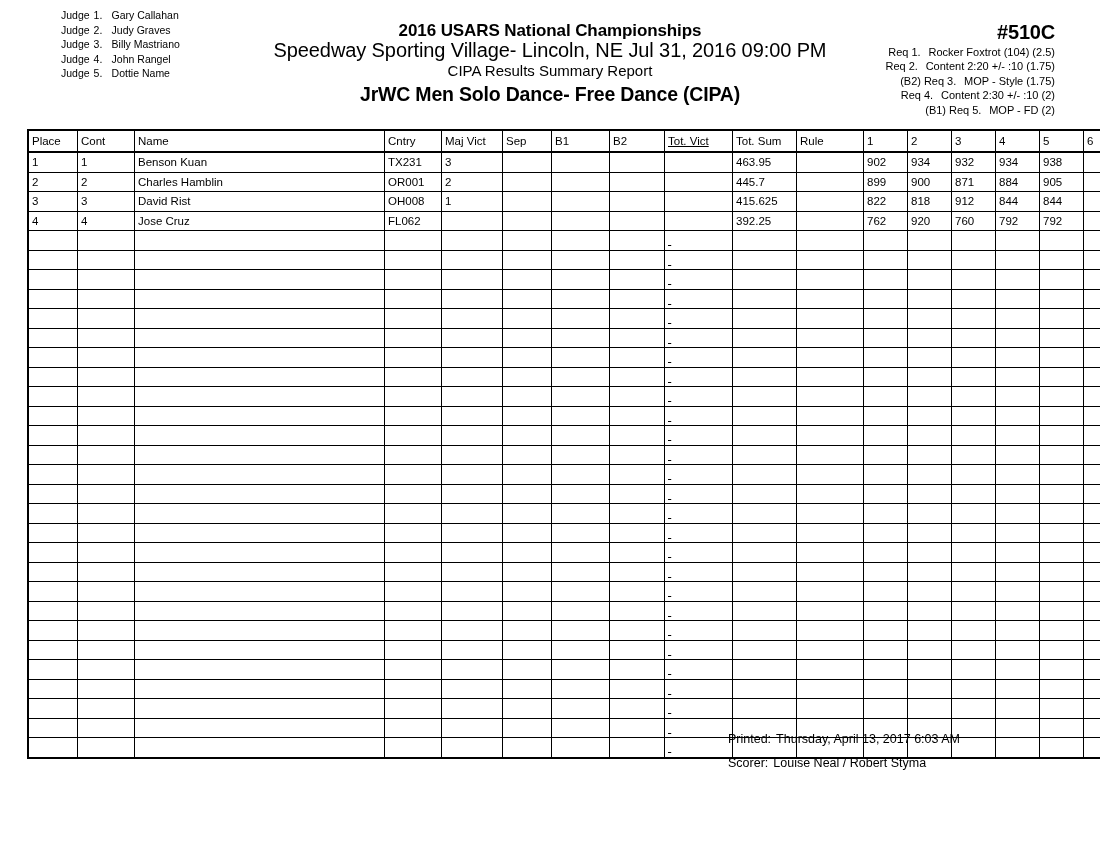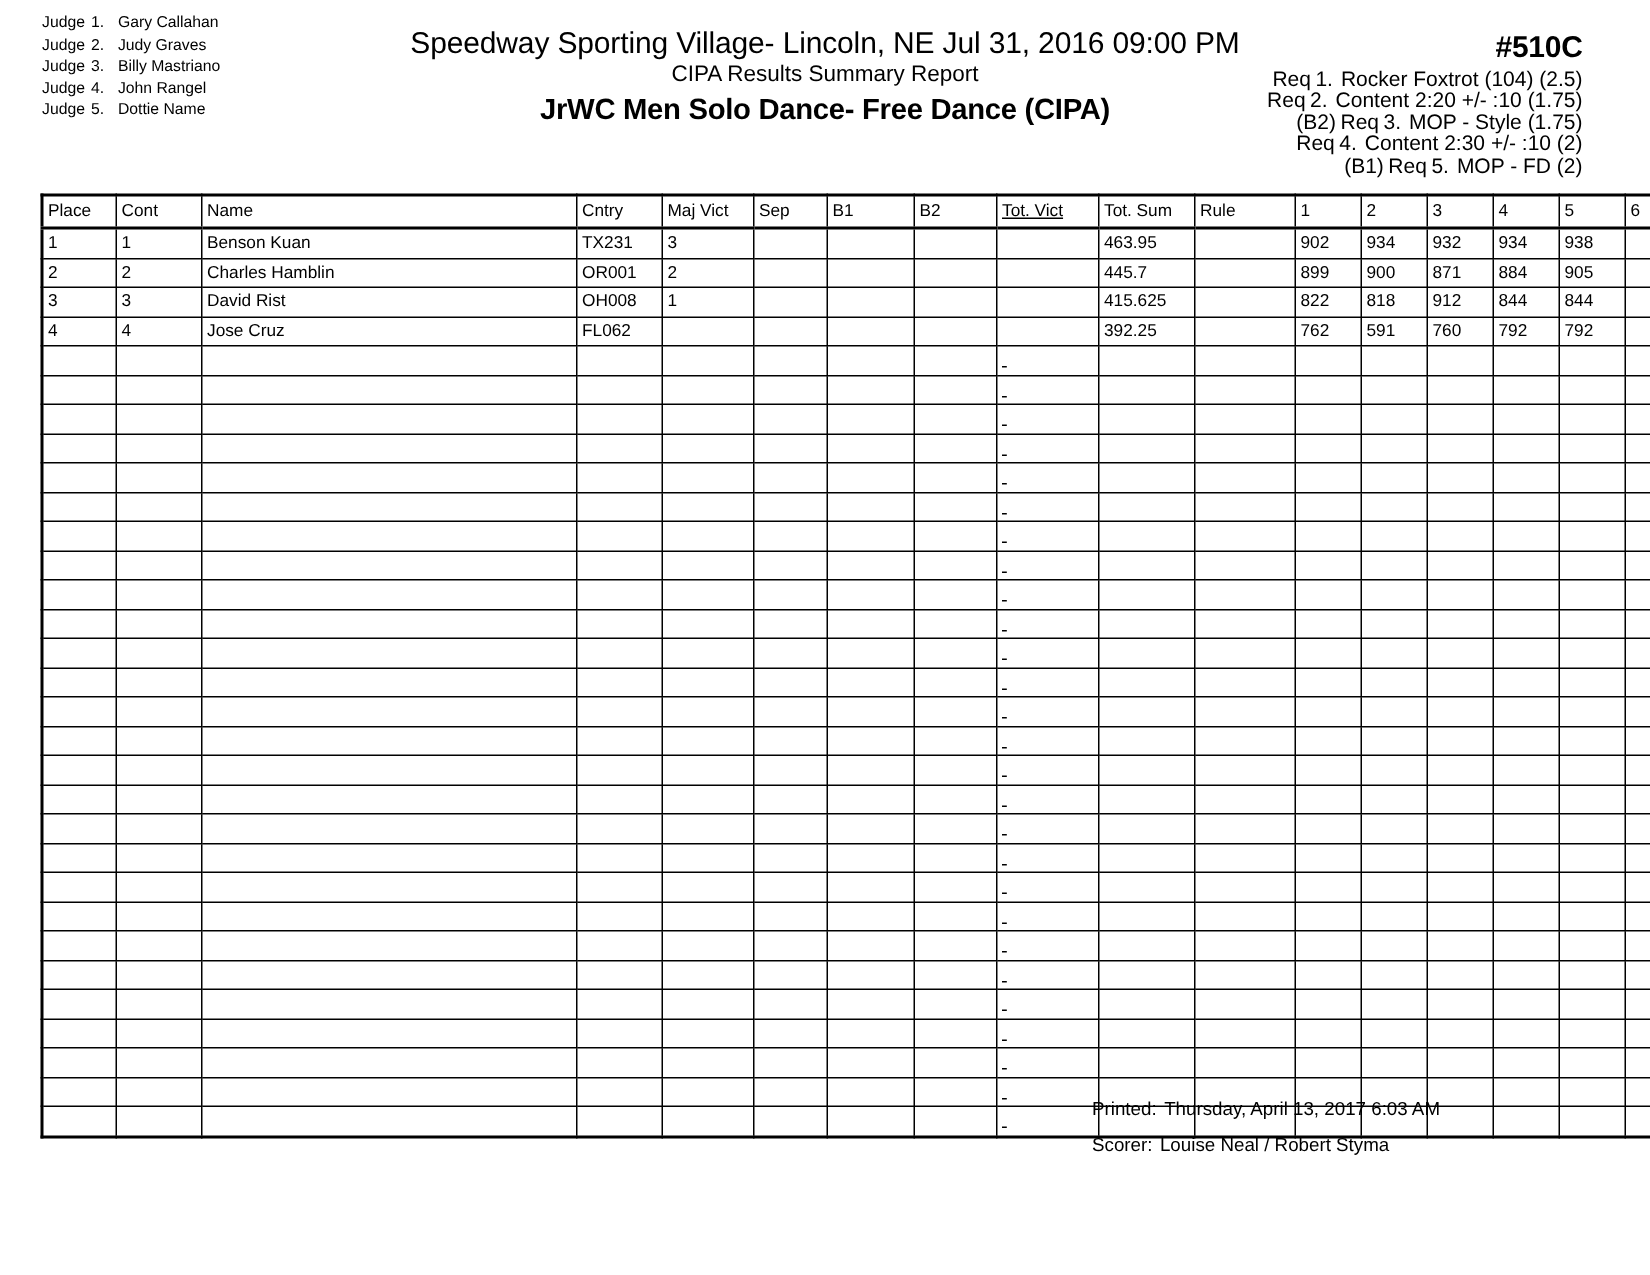--- a/index.html
+++ b/index.html
@@ -18,21 +18,21 @@
 
   
   #judges-block {
     position: absolute;
     left: 28px;
     top: 8px;
     font-size: 10.5px;
     line-height: 14.6px;
     white-space: nowrap;
   }
-  .judge-row { display: block; }
+  .judge-row { display: block; margin-left: 33px; }
   .judge-word { display: inline-block; }
   .judge-num  { display: inline-block; width: 15px; padding-left: 4px; }
   .judge-name { display: inline-block; padding-left: 3px; }
 
   
   #header-block {
     position: absolute;
     left: 210px;
     top: 20px;
     width: 680px;
@@ -68,21 +68,21 @@
     text-align: right;
     white-space: nowrap;
   }
   #event-code {
     font-size: 20px;
     font-weight: bold;
     line-height: 25px;
     letter-spacing: -0.2px;
   }
   .req-row {
-    font-size: 14px;
+    font-size: 11px;
     line-height: 14.4px;
     white-space: nowrap;
   }
   .req-prefix { display: inline-block; padding-right: 3px; }
   .req-word   { display: inline-block; }
   .req-num    { display: inline-block; width: 14px; padding-left: 3px; text-align: left;}
   .req-text   { display: inline-block; padding-left: 3px; }
 
   
   #results-table {
@@ -146,20 +146,21 @@
 
 <div id="judges-block">
     <div class="judge-row"><span class="judge-word">Judge</span><span class="judge-num">1.</span><span class="judge-name">Gary Callahan</span></div>
     <div class="judge-row"><span class="judge-word">Judge</span><span class="judge-num">2.</span><span class="judge-name">Judy Graves</span></div>
     <div class="judge-row"><span class="judge-word">Judge</span><span class="judge-num">3.</span><span class="judge-name">Billy Mastriano</span></div>
     <div class="judge-row"><span class="judge-word">Judge</span><span class="judge-num">4.</span><span class="judge-name">John Rangel</span></div>
     <div class="judge-row"><span class="judge-word">Judge</span><span class="judge-num">5.</span><span class="judge-name">Dottie Name</span></div>
   </div>
 
 <div id="header-block">
+  <div id="event-title">2016 USARS National Championships</div>
   <div id="venue-line">Speedway Sporting Village- Lincoln, NE  Jul 31, 2016  09:00 PM</div>
   <div id="report-subtitle">CIPA Results Summary Report</div>
   <div id="category-title">JrWC Men Solo Dance- Free Dance (CIPA)</div>
 </div>
 
 <div id="req-block">
   <div id="event-code">#510C</div>
   <div id="req-list">
       <div class="req-row"><span class="req-prefix"></span><span class="req-word">Req</span><span class="req-num">1.</span><span class="req-text">Rocker Foxtrot (104) (2.5)</span></div>
       <div class="req-row"><span class="req-prefix"></span><span class="req-word">Req</span><span class="req-num">2.</span><span class="req-text">Content 2:20 +/- :10 (1.75)</span></div>
@@ -255,21 +256,21 @@
         <td class="c-name">Jose Cruz</td>
         <td class="c-cntry">FL062</td>
         <td class="c-maj"></td>
         <td class="c-sep"></td>
         <td class="c-b1"></td>
         <td class="c-b2"></td>
         <td class="c-totv"></td>
         <td class="c-tots">392.25</td>
         <td class="c-rule"></td>
         <td class="c-score">762</td>
-        <td class="c-score">591</td>
+        <td class="c-score">920</td>
         <td class="c-score">760</td>
         <td class="c-score">792</td>
         <td class="c-score">792</td>
         <td class="c-score"></td>
       </tr>
       <tr>
         <td class="c-place">&nbsp;</td>
         <td class="c-cont">&nbsp;</td>
         <td class="c-name">&nbsp;</td>
         <td class="c-cntry">&nbsp;</td>

